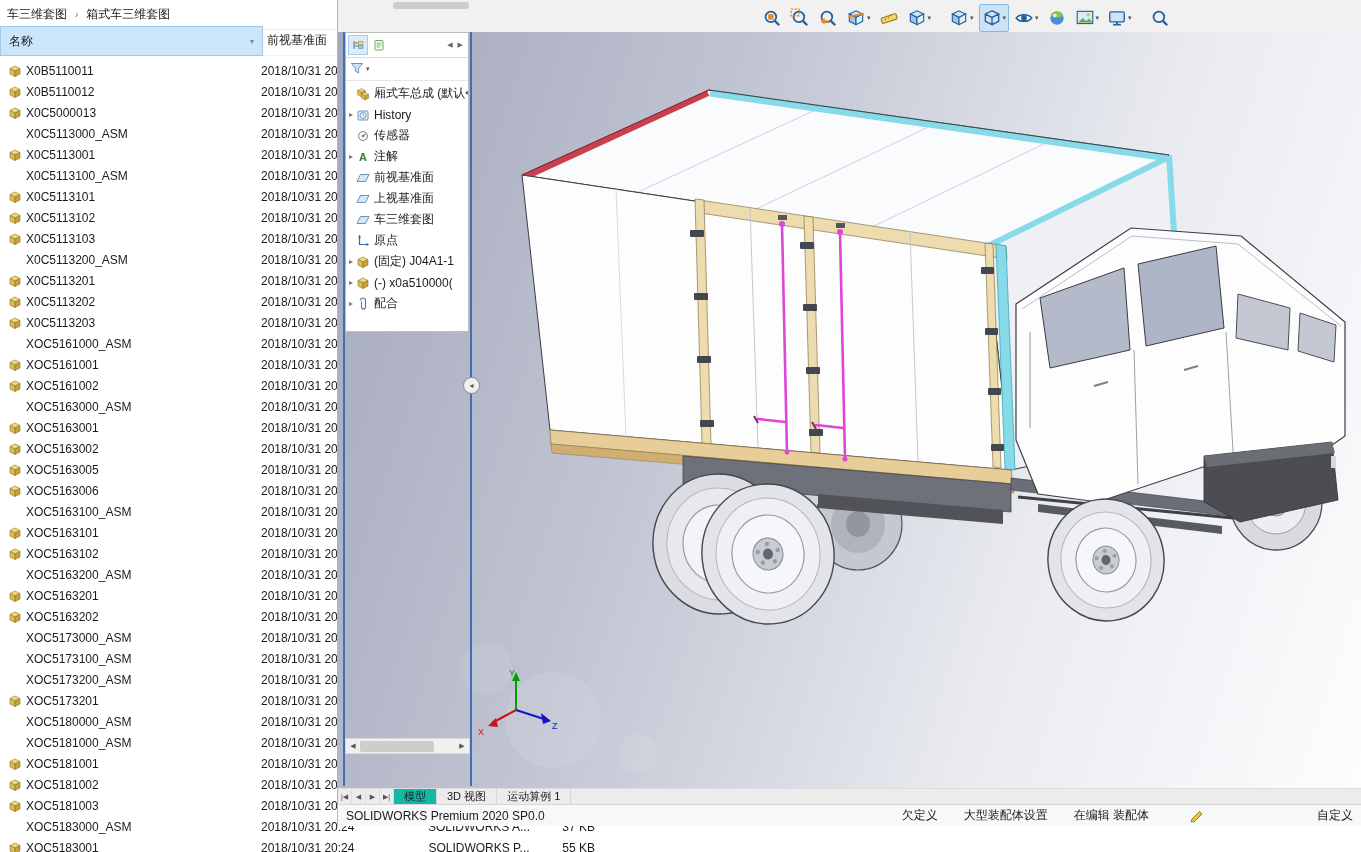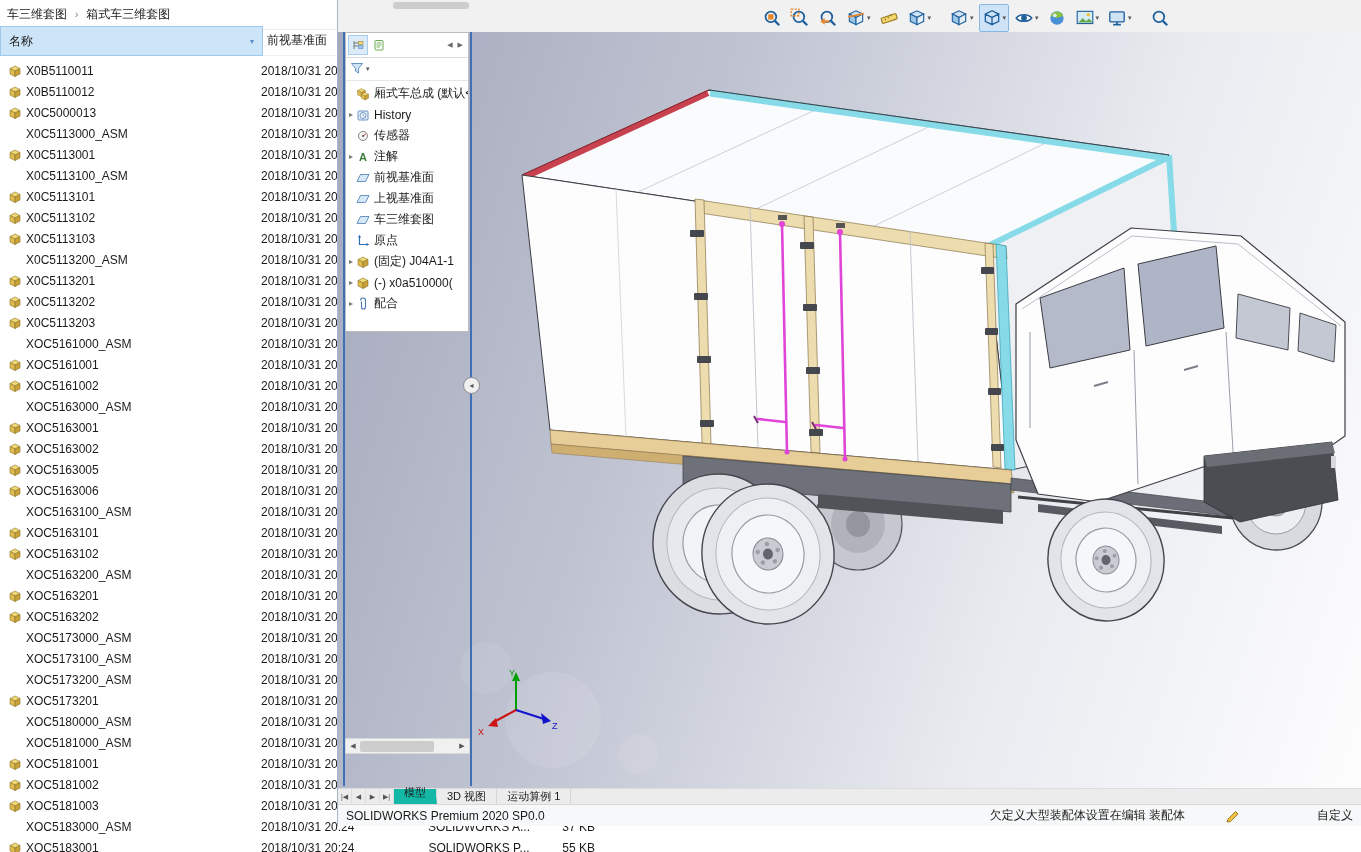--- a/index.html
+++ b/index.html
@@ -65,29 +65,29 @@
     border:1px solid #d8d8d8;box-sizing:border-box;display:flex;align-items:center;}
   #panel-hscroll .sarr{width:14px;text-align:center;font-size:7px;color:#555;}
   #panel-hscroll .sthumb{width:74px;height:11px;background:#cdcdcd;border-radius:2px;}
   #panel-hscroll .strack{flex:1;}
   
   .tabbar{position:absolute;left:0;top:788px;width:100%;height:16px;background:#ececec;
     display:flex;align-items:stretch;font-size:11px;border-top:1px solid #dcdcdc;box-sizing:border-box;}
   .tnav{width:13px;display:flex;align-items:center;justify-content:center;color:#555;font-size:7px;
     border-right:1px solid #ddd;}
   .dtab{padding:0 10px;display:flex;align-items:center;border-right:1px solid #d6d6d6;background:#ececec;}
-  .dtab.active{background:#14b8a6;border-bottom:8px solid #14b8a6;box-sizing:border-box;}
+  .dtab.active{background:#14b8a6;border-bottom:1px solid #14b8a6;box-sizing:border-box;}
   
   .statusbar{position:absolute;left:0;top:804px;width:100%;height:22px;background:#f7f8f9;
     border-top:1px solid #d8d8d8;box-sizing:border-box;display:flex;align-items:center;
     padding:0 8px;font-size:12px;}
   .sb-right{margin-left:auto;display:flex;align-items:center;}
-  .sb-item{white-space:nowrap;}
+  .sb-item{margin-left:26px;white-space:nowrap;}
   .sb-pencil{margin-left:40px;width:14px;height:14px;}
-  .sb-customize{margin-left:78px;white-space:nowrap;}
+  .sb-customize{margin-left:114px;white-space:nowrap;}
 </style>
 </head>
 <body>
 
 <div id="explorer">
   <div class="crumbbar">
     <span class="crumb">车三维套图</span>
     <span class="crumb-sep">›</span>
     <span class="crumb">箱式车三维套图</span>
   </div>

